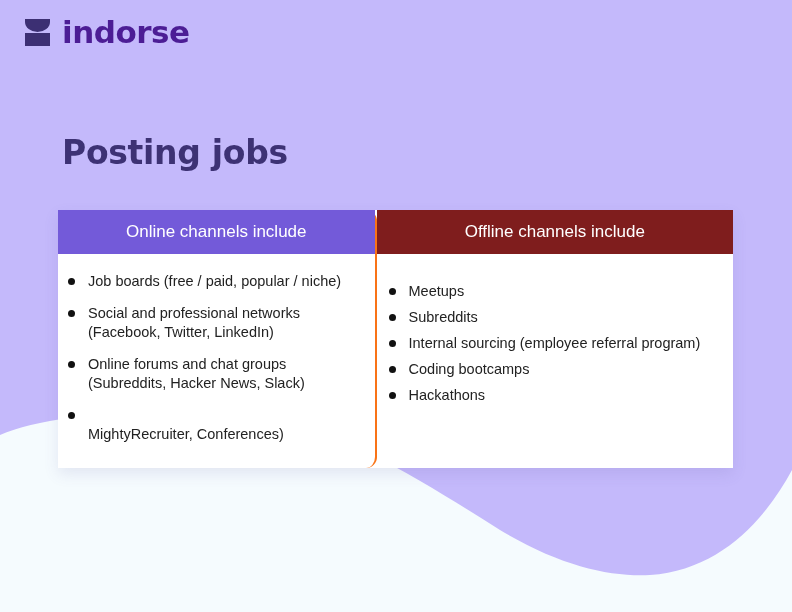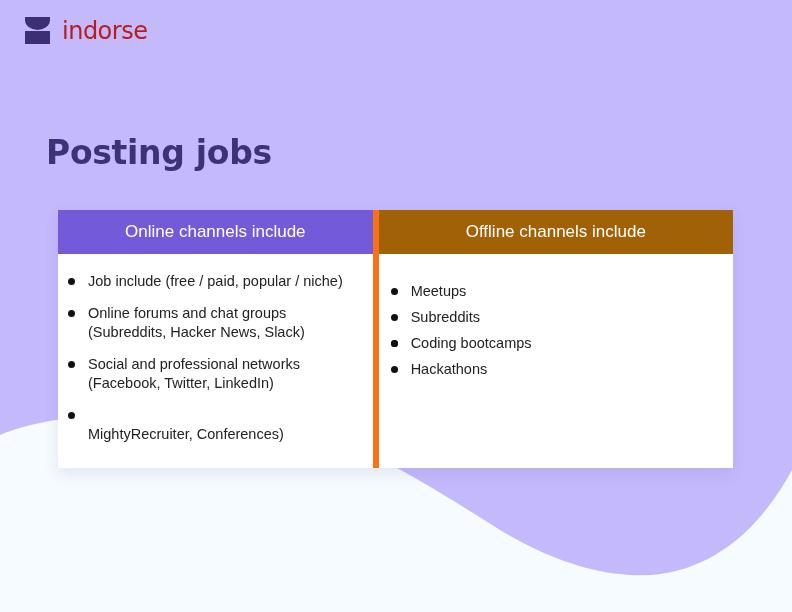--- a/index.html
+++ b/index.html
@@ -7,42 +7,42 @@
     width:792px; height:612px; position:relative; overflow:hidden;
     background:#c4b9fb;
     font-family:"Liberation Sans", sans-serif;
   }
   .bg-wave { position:absolute; left:0; top:0; width:792px; height:612px; z-index:0; }
   .logo {
     position:absolute; left:25px; top:17px; display:flex; align-items:center; z-index:2;
   }
   .logo-mark { width:25px; height:27px; margin-right:12px; }
   .logo-text {
-    font-family:"DejaVu Sans", sans-serif; font-size:24px; font-weight:400;
-    color:#b91c1c; letter-spacing:-0.5px; line-height:1;
+    font-family:"DejaVu Sans", sans-serif; font-size:31px; font-weight:700;
+    color:#4c1d95; letter-spacing:-0.5px; line-height:1;
   }
   .page-title {
-    position:absolute; left:46px; top:133px; margin:0; z-index:2;
+    position:absolute; left:62px; top:133px; margin:0; z-index:2;
     font-family:"DejaVu Sans", sans-serif; font-size:33px; font-weight:bold;
     color:#3d3274; letter-spacing:-0.3px;
   }
   .card {
     position:absolute; left:58px; top:210px; width:675px; height:258px; z-index:2;
     background:#ffffff; box-shadow:0 6px 14px rgba(90,80,160,0.12);
     display:flex;
   }
   .col { position:relative; height:100%; }
-  .col-online { width:317px; border-right:6px solid #f97316; }
+  .col-online { width:317px; border-right:2px solid #f97316;border-radius:11px; }
   .col-offline { width:357px; }
   .col-head {
     height:44px; display:flex; align-items:center; justify-content:center;
     color:#ffffff; font-size:17px;
   }
   .col-online .col-head { background:#735ad9; }
-  .col-offline .col-head { background:#a16207; }
+  .col-offline .col-head { background:#7f1d1d; }
   ul.items { list-style:none; margin:0; padding:0; }
   .col-online ul.items { padding:18px 0 0 10px; }
   .col-offline ul.items { padding:28px 0 0 12px; }
   ul.items li {
     position:relative; padding-left:20px; color:#222222; font-size:14.5px; line-height:19px;
   }
   .col-online ul.items li { margin-bottom:13px; }
   .col-offline ul.items li { margin-bottom:7px; }
   .bullet {
     position:absolute; left:0; top:6px; width:7px; height:7px; border-radius:50%; background:#111;
@@ -62,29 +62,29 @@
   </svg>
   <span class="logo-text">indorse</span>
 </div>
 
 <h1 class="page-title">Posting jobs</h1>
 
 <div class="card">
   <div class="col col-online">
     <div class="col-head">Online channels include</div>
     <ul class="items">
-      <li><span class="bullet"></span><span>Job include (free / paid, popular / niche)</span></li>
+      <li><span class="bullet"></span><span>Job boards (free / paid, popular / niche)</span></li>
+      <li><span class="bullet"></span><span>Social and professional networks</span><br><span>(Facebook, Twitter, LinkedIn)</span></li>
       <li><span class="bullet"></span><span>Online forums and chat groups</span><br><span>(Subreddits, Hacker News, Slack)</span></li>
-      <li><span class="bullet"></span><span>Social and professional networks</span><br><span>(Facebook, Twitter, LinkedIn)</span></li>
       <li><span class="bullet"></span><br><span>MightyRecruiter, Conferences)</span></li>
     </ul>
   </div>
   <div class="col col-offline">
     <div class="col-head">Offline channels include</div>
     <ul class="items">
       <li><span class="bullet"></span><span>Meetups</span></li>
       <li><span class="bullet"></span><span>Subreddits</span></li>
-      <li><span class="bullet"></span></li>
+      <li><span class="bullet"></span><span>Internal sourcing (employee referral program)</span></li>
       <li><span class="bullet"></span><span>Coding bootcamps</span></li>
       <li><span class="bullet"></span><span>Hackathons</span></li>
     </ul>
   </div>
 </div>
 
 </body></html>

